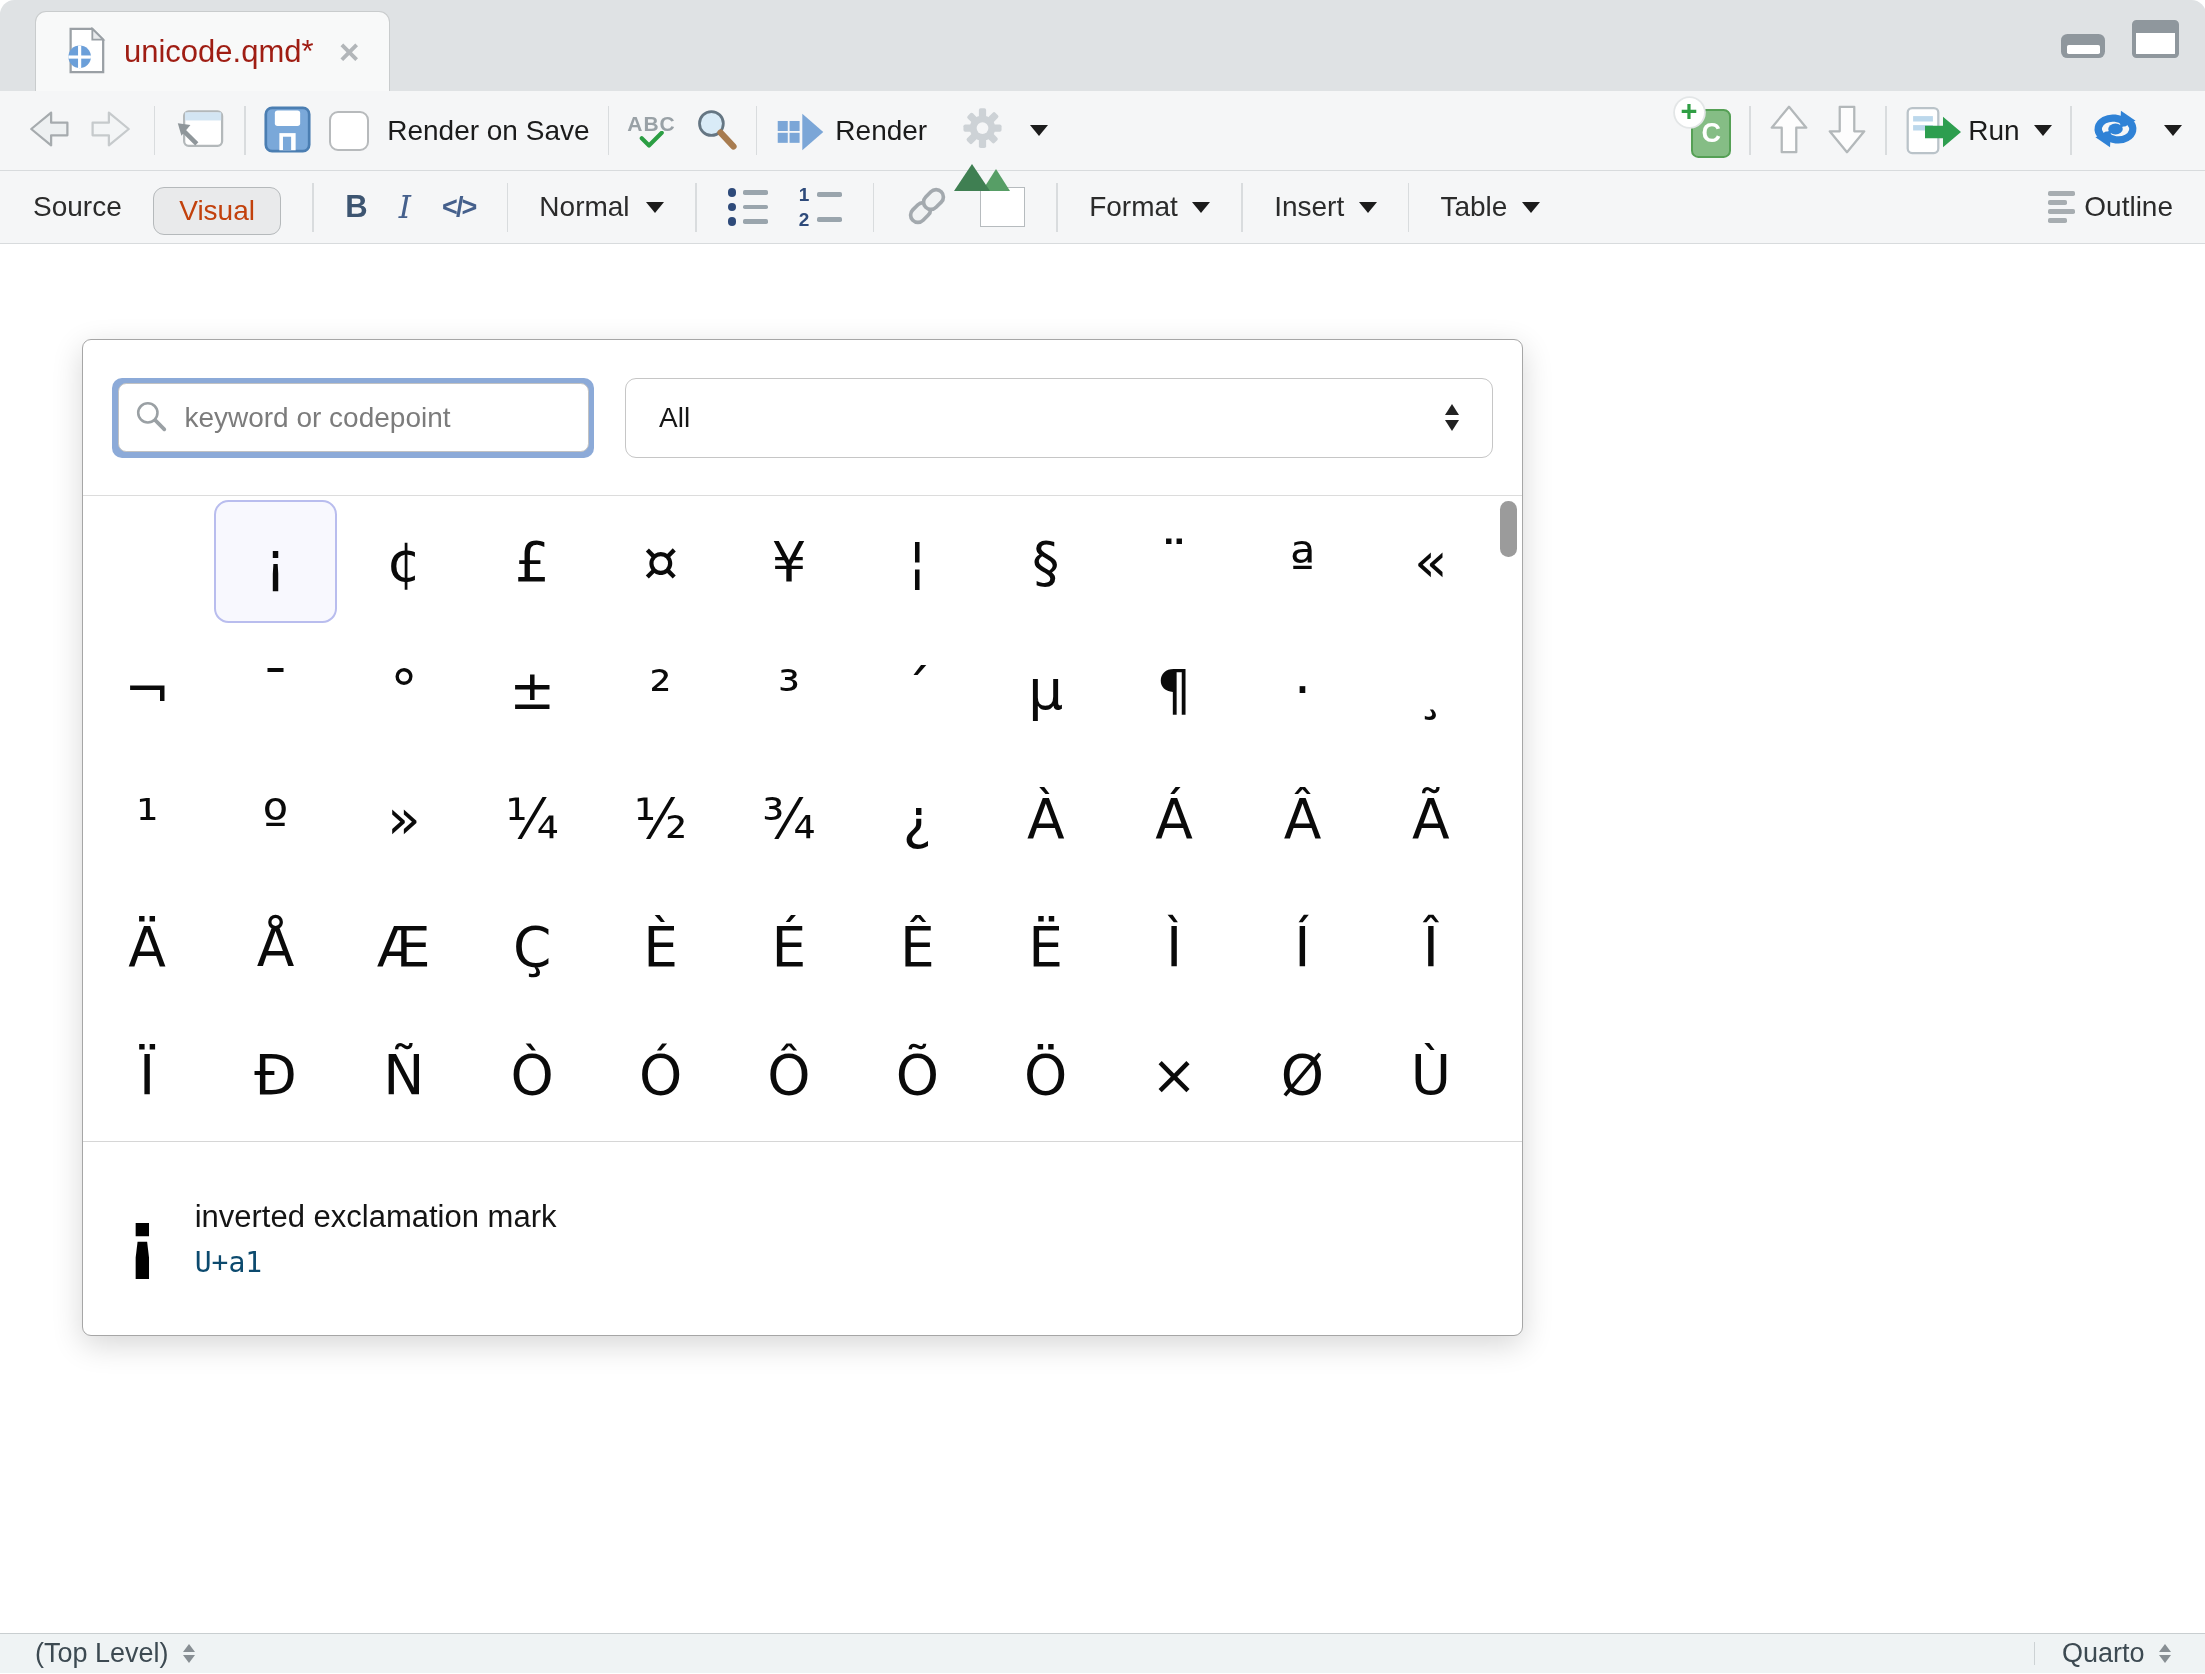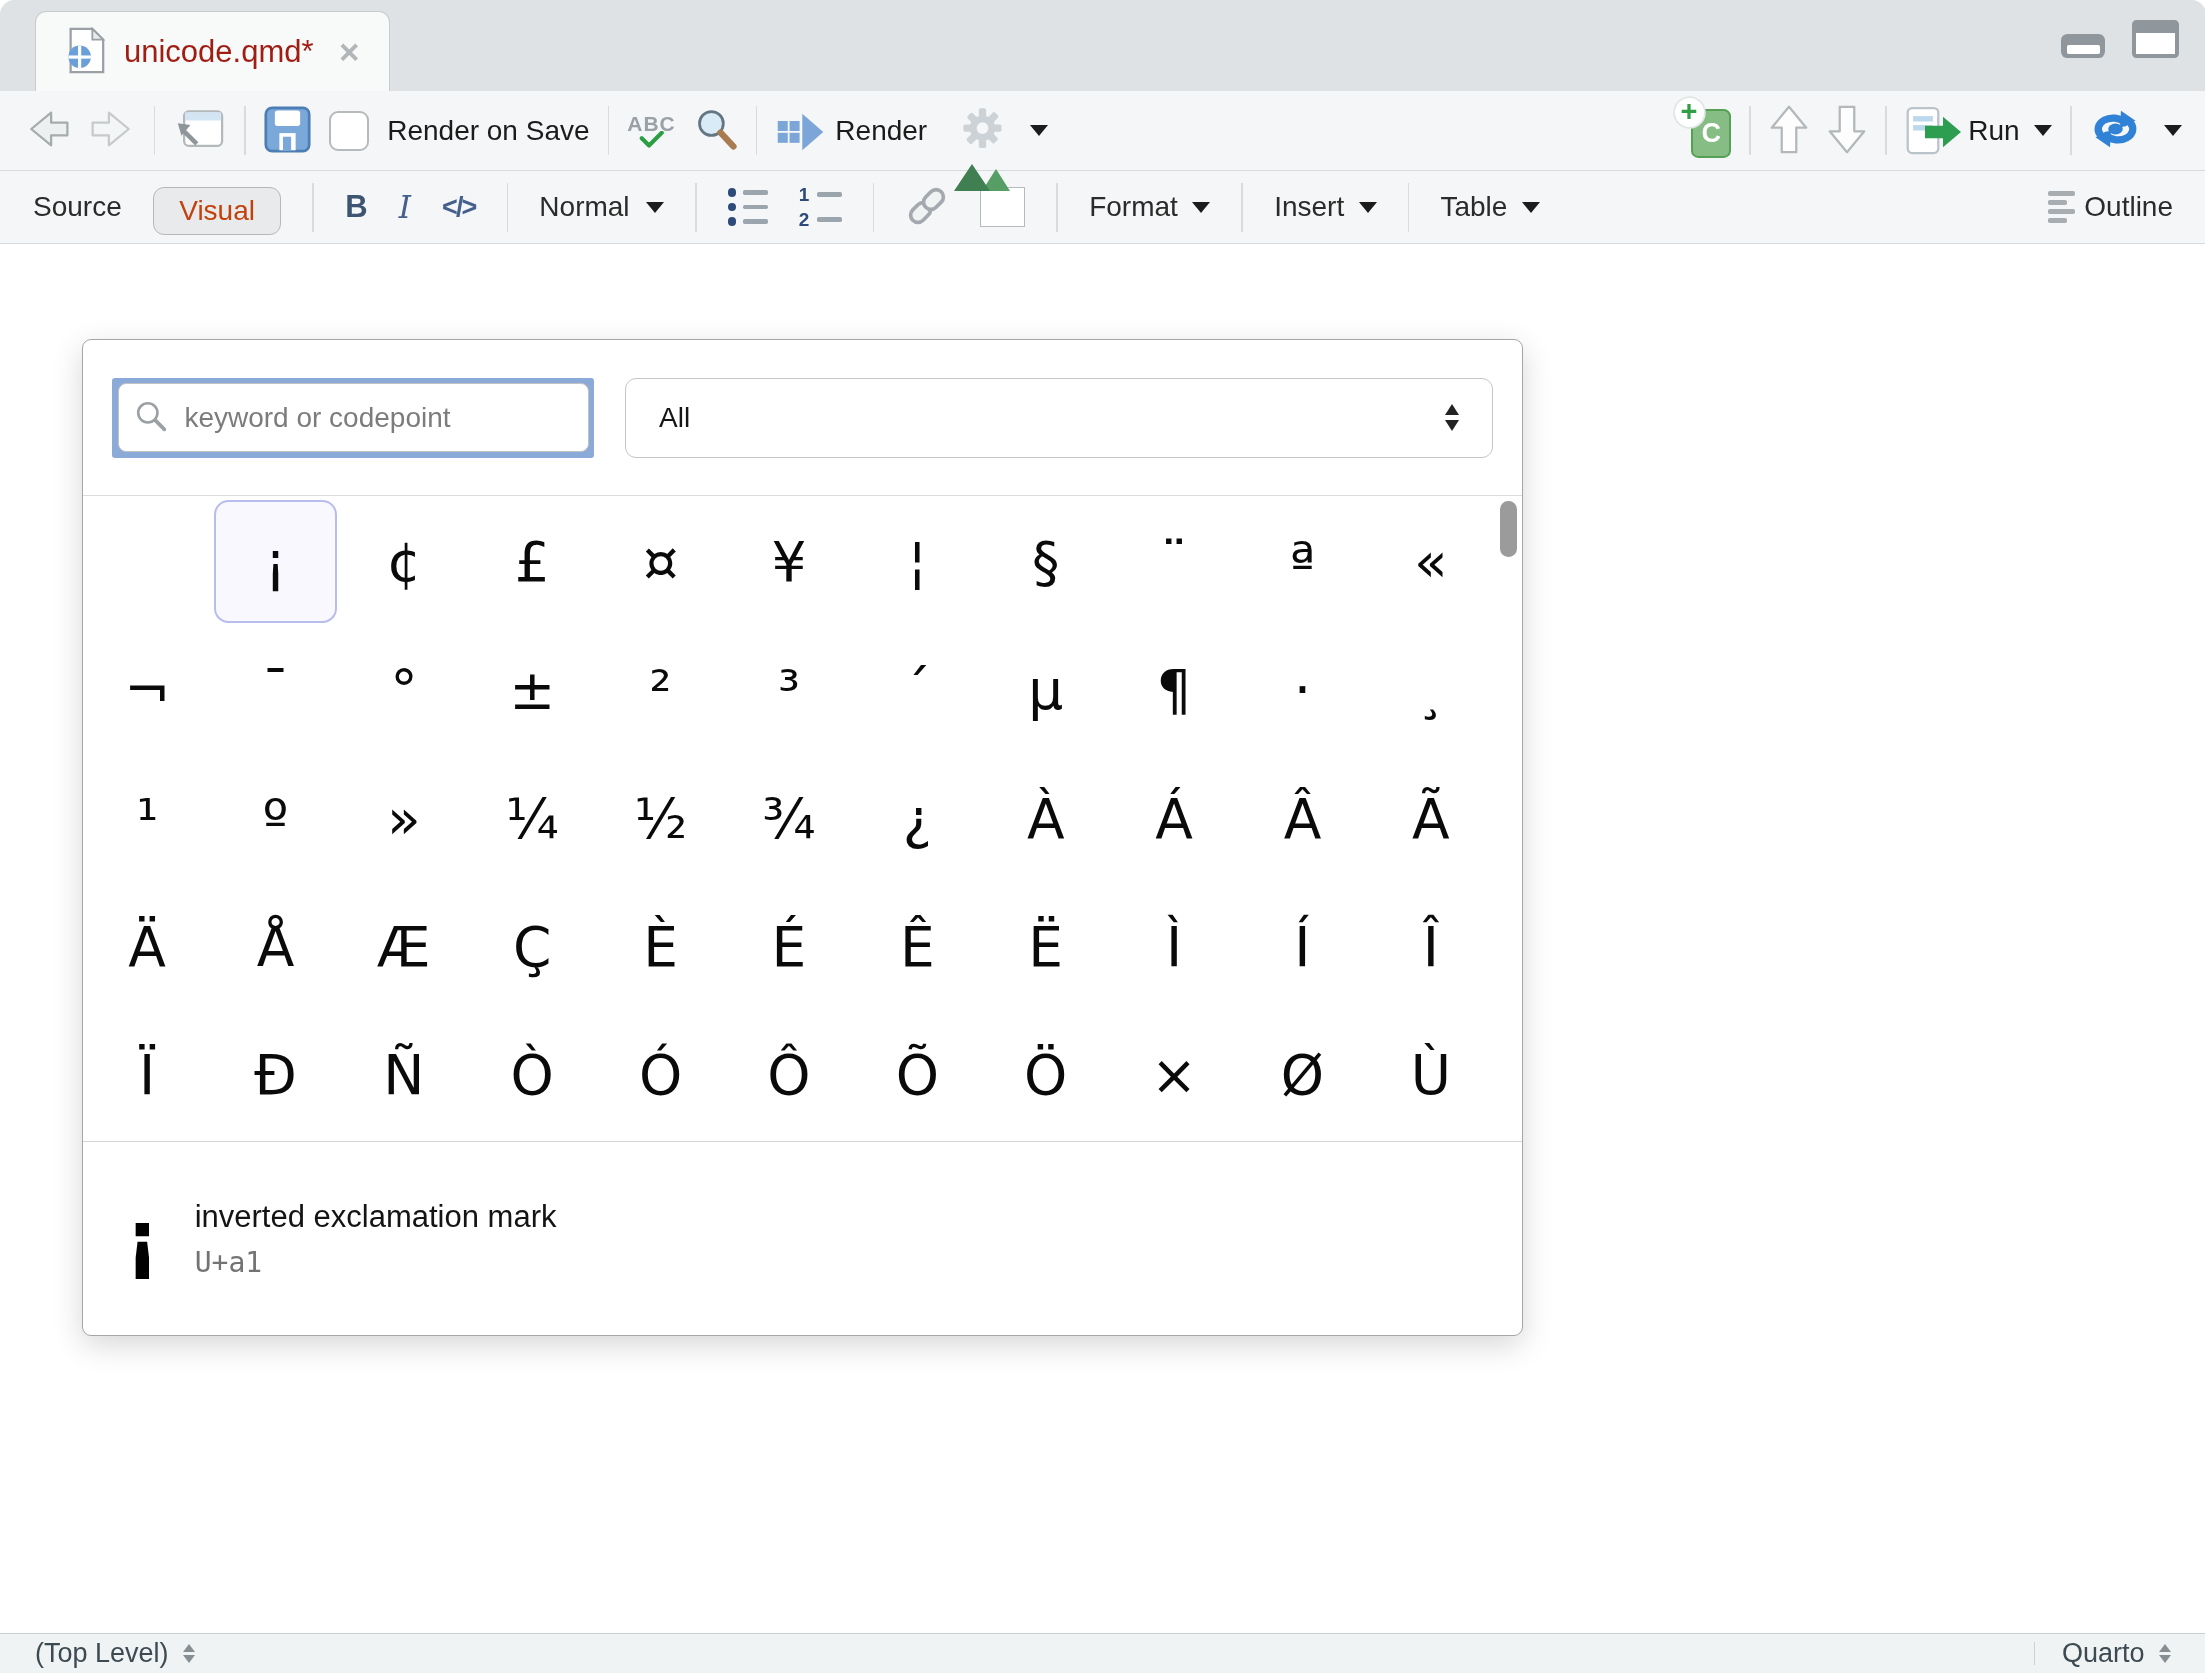--- a/index.html
+++ b/index.html
@@ -53,21 +53,21 @@
   .img-inner::after { content:""; position:absolute; bottom:0; right:-5.5px; border-left:18px solid transparent; border-right:18px solid transparent; border-bottom:27px solid #3f7f52; }
   .outline-icon { display:flex; flex-direction:column; gap:4.5px; margin-right:9px; }
   .outline-icon i { display:block; height:4.5px; background:#a7adb1; border-radius:1.8px; }
 
   
   .editor { position:relative; height:1389px; background:#ffffff; }
   .dialog { position:absolute; left:82px; top:95px; width:1441px; height:997px; background:#fff;
             border:1.8px solid #a6a6a6; border-radius:9px; box-shadow:0 9px 31px rgba(0,0,0,0.16);
             display:flex; flex-direction:column; }
   .dialog-header { height:156px; flex:0 0 auto; display:flex; align-items:center; padding:0 29px; gap:31px; border-bottom:1.8px solid #dcdcdc; }
-  .search-ring { width:482px; height:80px; background:#8caad8; border-radius:3px; padding:5.5px; flex:0 0 auto; }
+  .search-ring { width:482px; height:80px; background:#8caad8; border-radius:10px; padding:5.5px; flex:0 0 auto; }
   .search-box { width:100%; height:100%; background:#fff; border:1.8px solid #c2c2c2; border-radius:8.2px; display:flex; align-items:center; padding:0 16.4px; gap:14.5px; }
   .search-box input { border:none; outline:none; background:transparent; font-size:28px; color:#222; width:100%; font-family:"Liberation Sans",sans-serif; }
   .search-box input::placeholder { color:#7c7c7c; opacity:1; }
   .all-select { flex:1; height:80px; border:1.8px solid #c6c6c6; border-radius:11px; background:#fff; display:flex; align-items:center; padding:0 33px; }
   .all-select .value { font-size:28px; color:#161616; }
   .updown { margin-left:auto; display:flex; flex-direction:column; gap:5.5px; align-items:center; }
   .updown .up { width:0; height:0; border-left:7.3px solid transparent; border-right:7.3px solid transparent; border-bottom:11px solid #222; }
   .updown .dn { width:0; height:0; border-left:7.3px solid transparent; border-right:7.3px solid transparent; border-top:11px solid #222; }
 
   .grid-area { position:relative; flex:1; }
@@ -77,21 +77,21 @@
                font-family:"DejaVu Sans",sans-serif; font-size:55px; color:#0a0a0a;
                border:2.7px solid transparent; border-radius:14.5px; margin:2.7px; }
   .char-cell.selected { border-color:#b9bdee; background:#f8f8fe; }
   .scrollbar { position:absolute; right:3.6px; top:3.6px; bottom:3.6px; width:20px; }
   .scroll-thumb { width:16.4px; height:56px; margin:1.8px auto 0; background:#9b9b9b; border-radius:8.2px; }
 
   .dialog-info { flex:0 0 194px; border-top:1.8px solid #d6d6d6; display:flex; align-items:center; gap:35px; padding:0 42px; }
   .preview-char { font-family:"DejaVu Sans",sans-serif; font-size:76px; font-weight:600; color:#000; line-height:1; }
   .info-text { display:flex; flex-direction:column; gap:11px; }
   .info-name { font-size:31px; color:#141414; }
-  .info-code { font-size:28px; font-family:"DejaVu Sans Mono",monospace; color:#737373; }
+  .info-code { font-size:28px; font-family:"DejaVu Sans Mono",monospace; color:#0c4a6e; }
 
   
   .statusbar { height:40px; background:#eff3f4; border-top:1.8px solid #c9ced0; display:flex; align-items:center; padding:8px 35px; }
   .sb-label { font-size:27px; color:#3d4a52; }
   .sb-updown { display:flex; flex-direction:column; gap:3.6px; margin-left:14.5px; }
   .sb-updown .up { width:0; height:0; border-left:6.4px solid transparent; border-right:6.4px solid transparent; border-bottom:8.2px solid #878e93; }
   .sb-updown .dn { width:0; height:0; border-left:6.4px solid transparent; border-right:6.4px solid transparent; border-top:8.2px solid #878e93; }
   .sb-right { margin-left:auto; display:flex; align-items:center; border-left:1.8px solid #cdd2d4; padding-left:27px; height:100%; }
 </style>
 </head>

